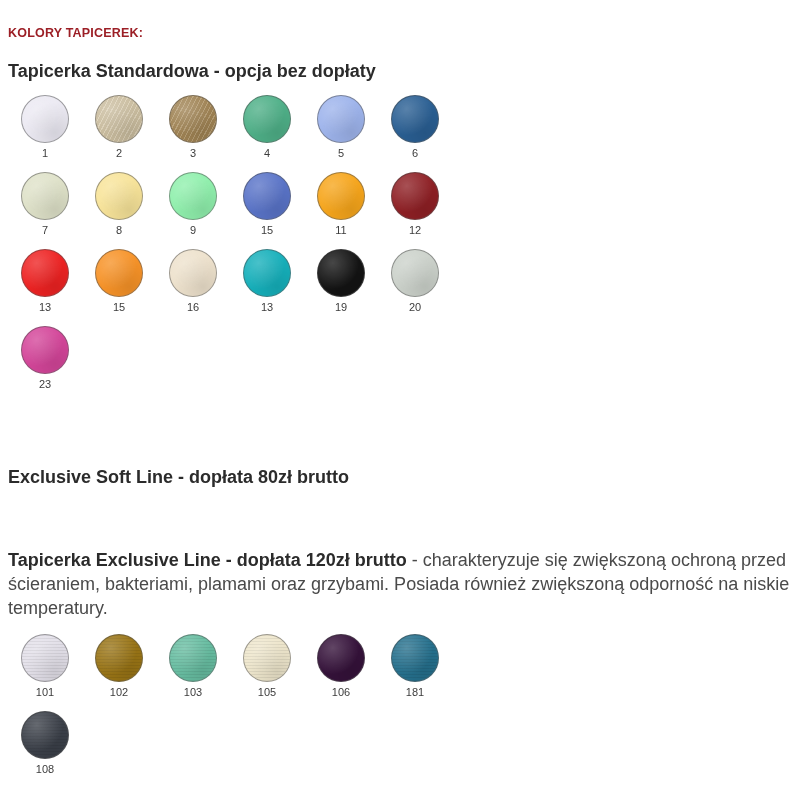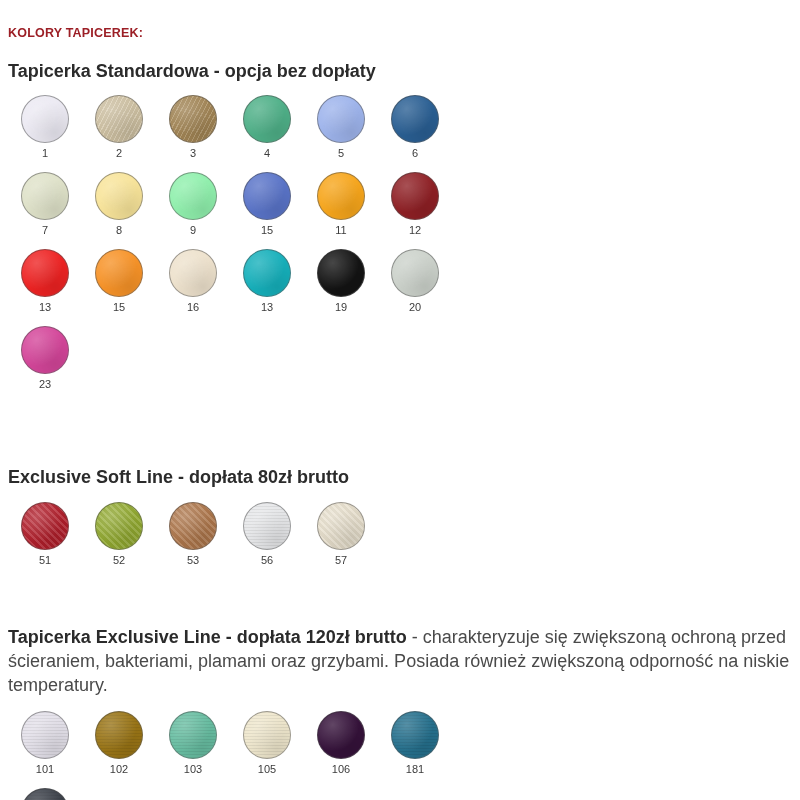--- a/index.html
+++ b/index.html
@@ -217,42 +217,20 @@
         </div>
       </div>
   </div>
 
   <div class="gap-lg"></div>
 
   <div>
     <div class="section-head">
       <span>Exclusive Soft Line - dopłata 80zł brutto</span>
     </div>
-    <div class="swatch-grid soft" id="grid-1">
-        <div class="swatch">
-          <div class="disc tex-soft" style="background: rgb(180, 31, 44);"></div>
-          <div class="num">51</div>
-        </div>
-        <div class="swatch">
-          <div class="disc tex-soft" style="background: rgb(147, 171, 49);"></div>
-          <div class="num">52</div>
-        </div>
-        <div class="swatch">
-          <div class="disc tex-soft" style="background: rgb(176, 120, 76);"></div>
-          <div class="num">53</div>
-        </div>
-        <div class="swatch">
-          <div class="disc tex-weave" style="background: rgb(231, 232, 234);"></div>
-          <div class="num">56</div>
-        </div>
-        <div class="swatch">
-          <div class="disc tex-soft" style="background: rgb(232, 224, 205);"></div>
-          <div class="num">57</div>
-        </div>
-      </div>
   </div>
 
   <div class="gap-md"></div>
 
   <div>
     <div class="section-head wide">
       <span>Tapicerka Exclusive Line - dopłata 120zł brutto</span><span class="normal"> - charakteryzuje się zwiększoną ochroną przed ścieraniem, bakteriami, plamami oraz grzybami. Posiada również zwiększoną odporność na niskie temperatury.</span>
     </div>
     <div class="swatch-grid" id="grid-2">
         <div class="swatch">

